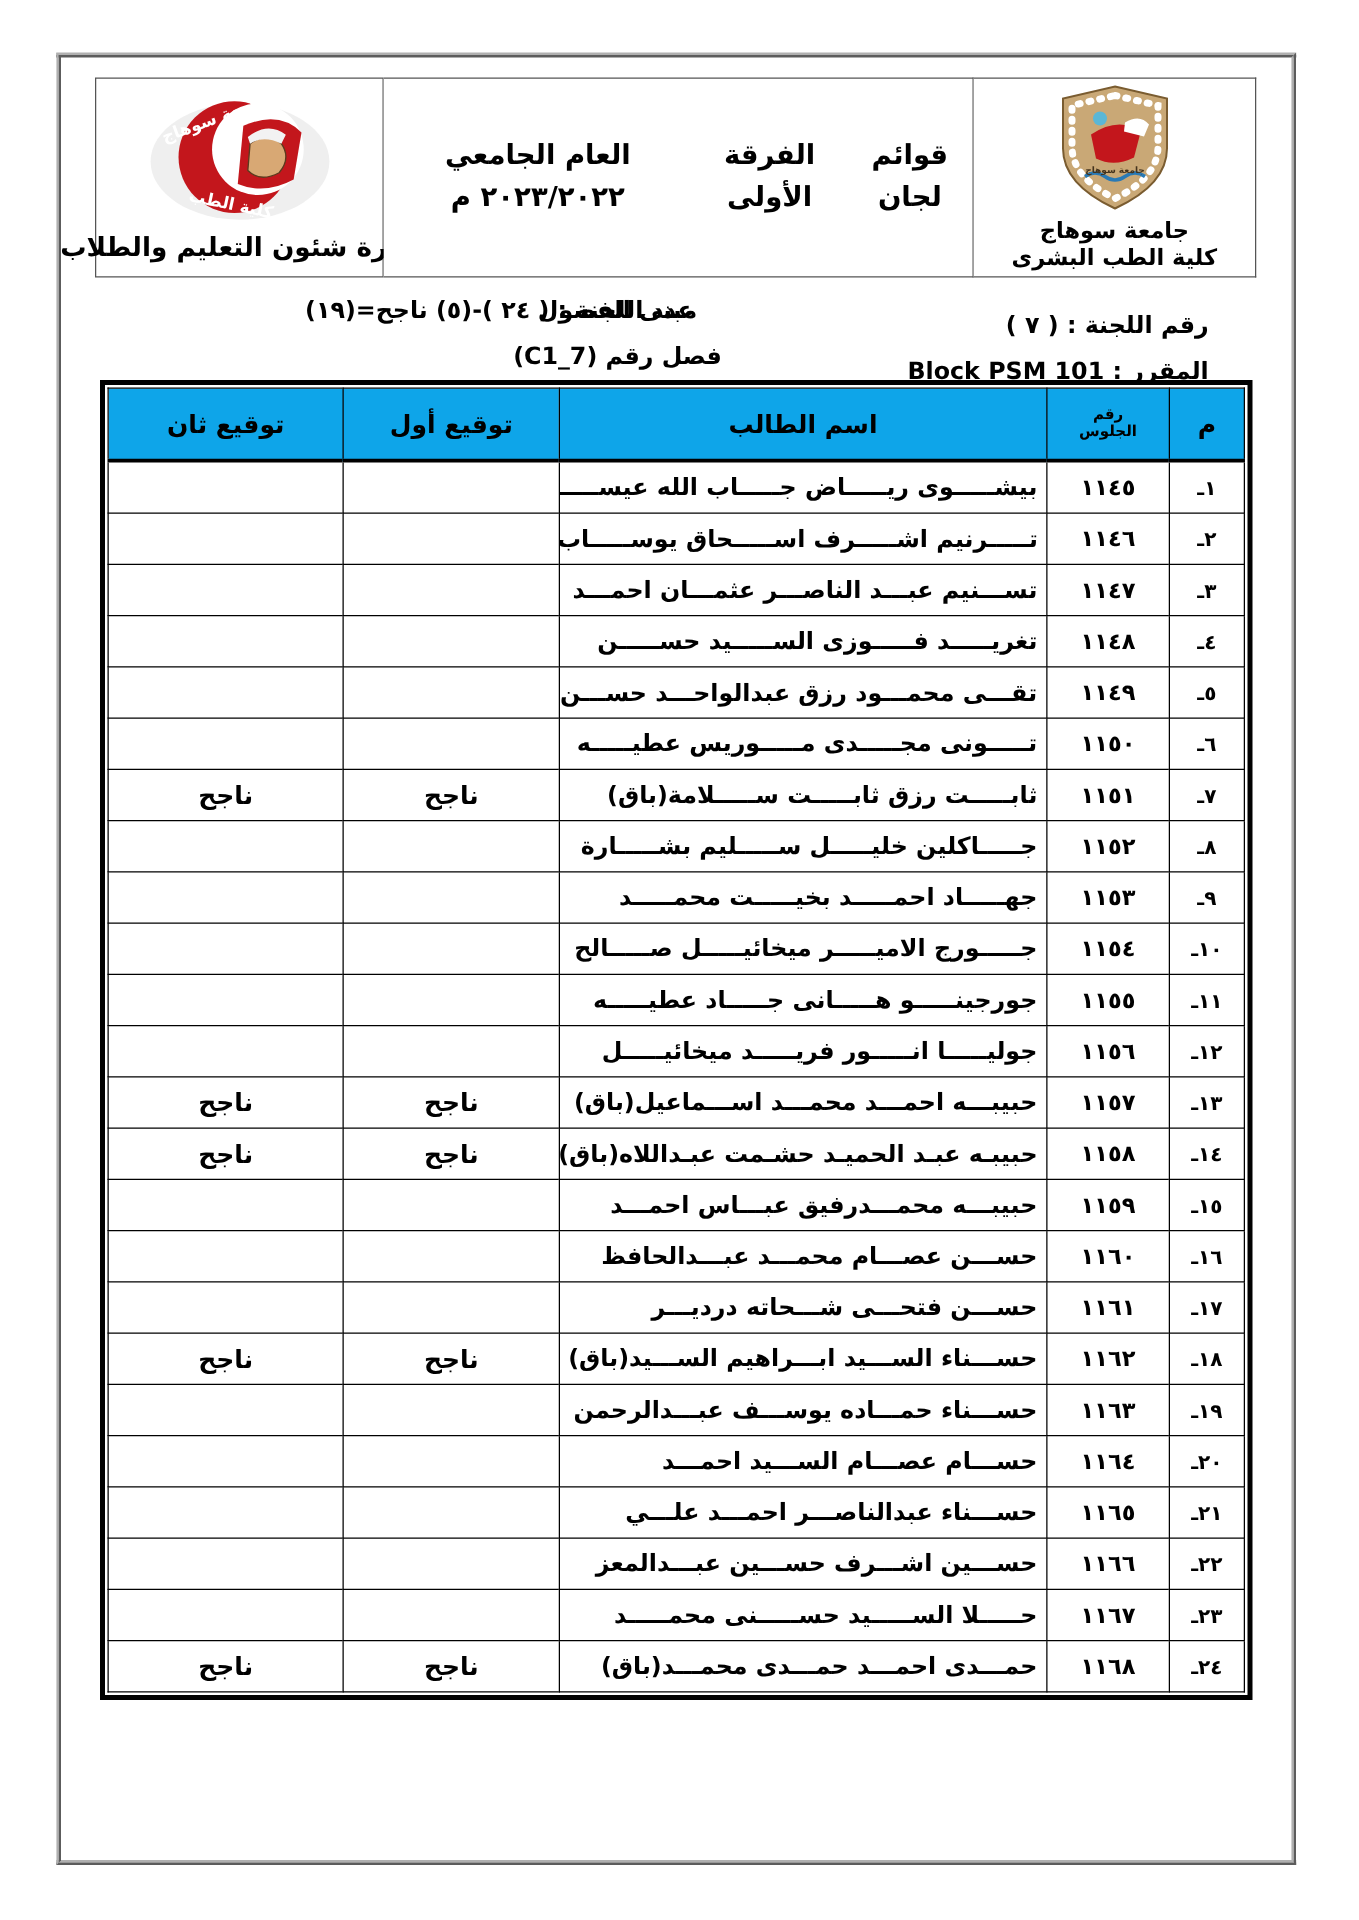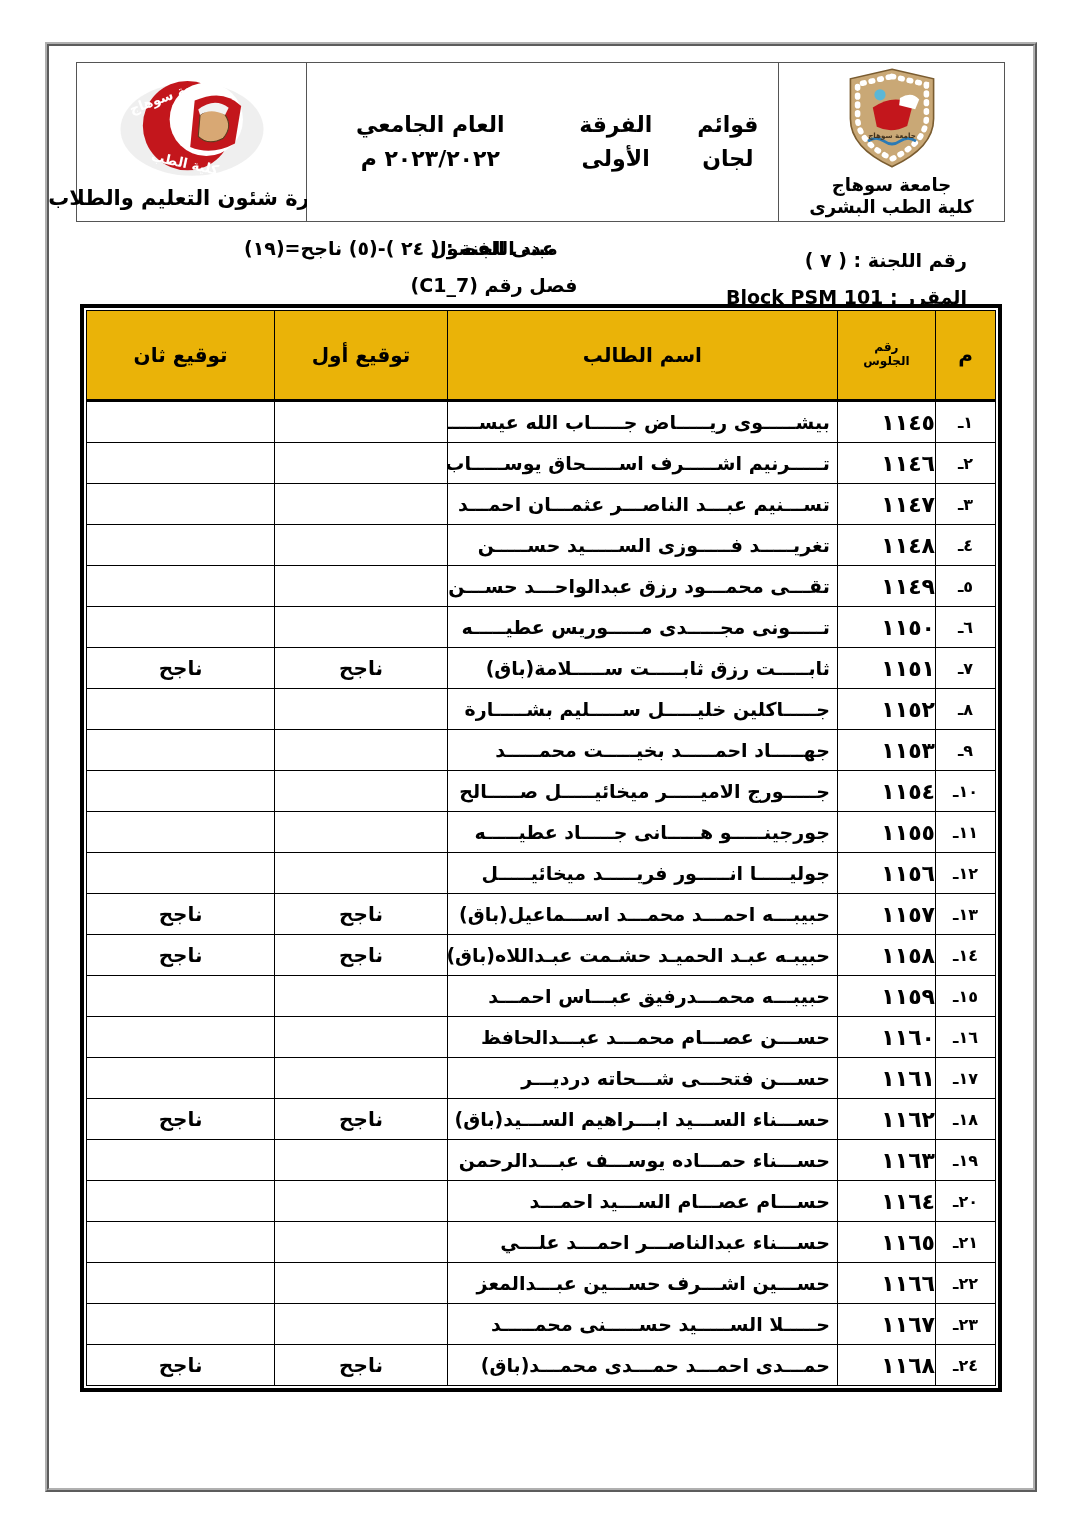--- a/index.html
+++ b/index.html
@@ -34,27 +34,27 @@
   .info-left{position:absolute;right:478px;top:0;text-align:left}
   
   .tbl-wrap{
     position:absolute;top:258px;right:31px;width:922px;
     box-sizing:border-box;border:4px solid #000;padding:2px;background:#fff;
   }
   table{width:100%;border-collapse:collapse;direction:rtl;table-layout:fixed}
   col.c-no{width:6.6%} col.c-seat{width:10.8%} col.c-name{width:42.9%}
   col.c-sig1{width:19.0%} col.c-sig2{width:20.7%}
   th{
-    background:#eab308;border:1px solid #000;border-bottom:3px solid #000;
-    height:56px;font-size:20px;line-height:1.15;text-align:center;padding:16px;
+    background:#0ea5e9;border:1px solid #000;border-bottom:3px solid #000;
+    height:56px;font-size:20px;line-height:1.15;text-align:center;padding:0;
   }
   th.th-seat{white-space:pre-line;font-size:12px}
   td{border:1px solid #000;height:40px;padding:0;overflow:hidden}
   td.c-no{font-size:16px;text-align:center}
-  td.c-seat{font-size:22px;letter-spacing:3px}
+  td.c-seat{font-size:18px;text-align:center;letter-spacing:3px}
   td.c-name{font-size:19px;text-align:right;padding:0 7px;white-space:nowrap}
   td.c-sig1,td.c-sig2{font-size:20px;text-align:center}
 </style>
 </head>
 <body>
 
 <div class="frame">
 
   <div class="hdr">
 

